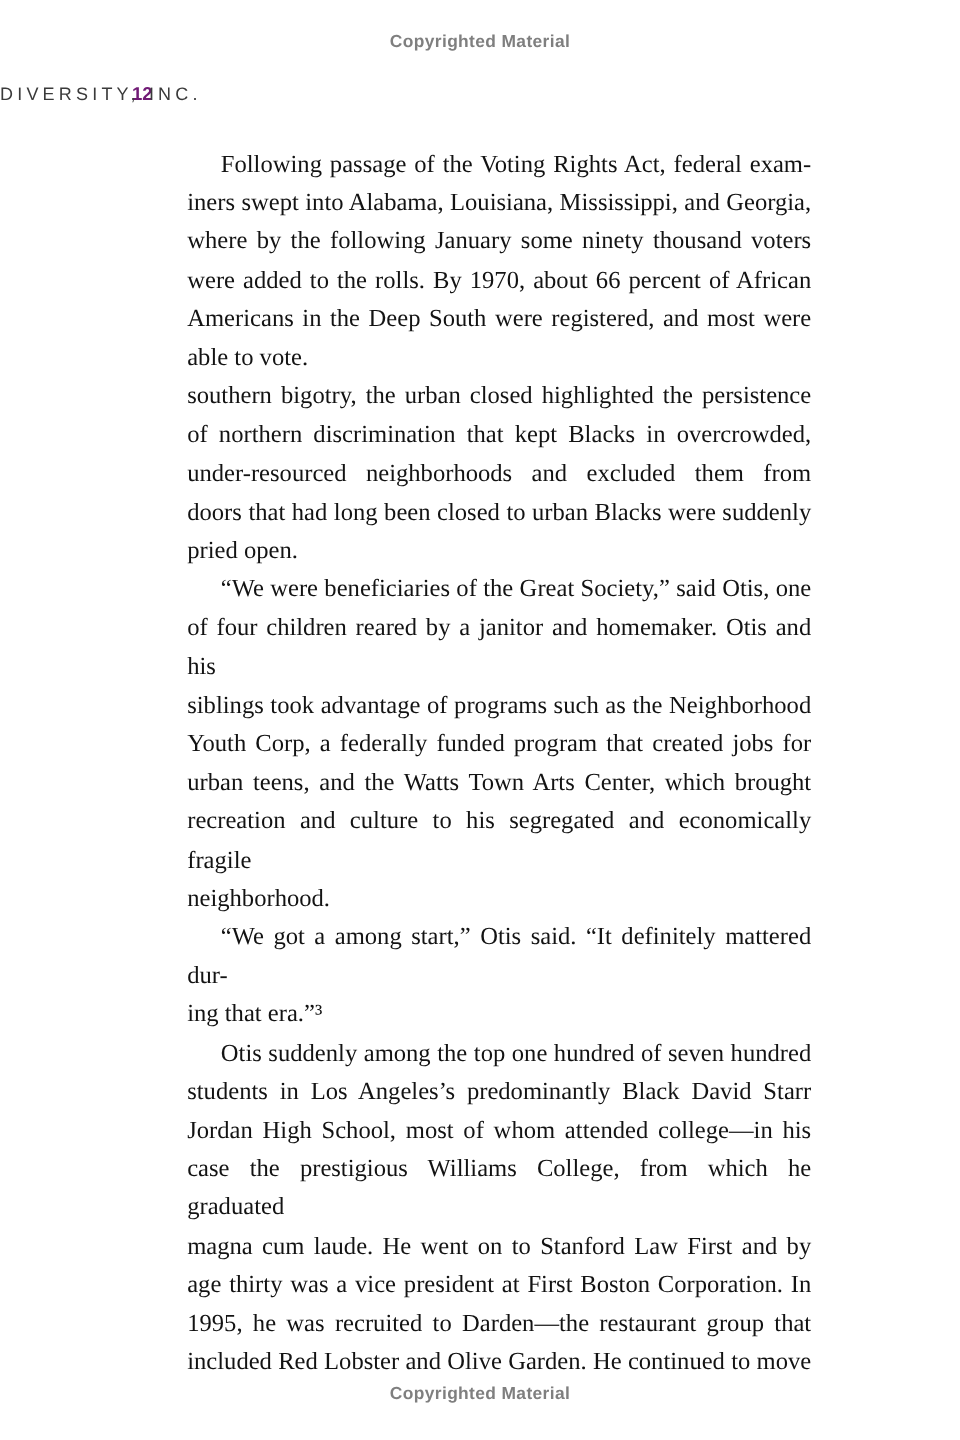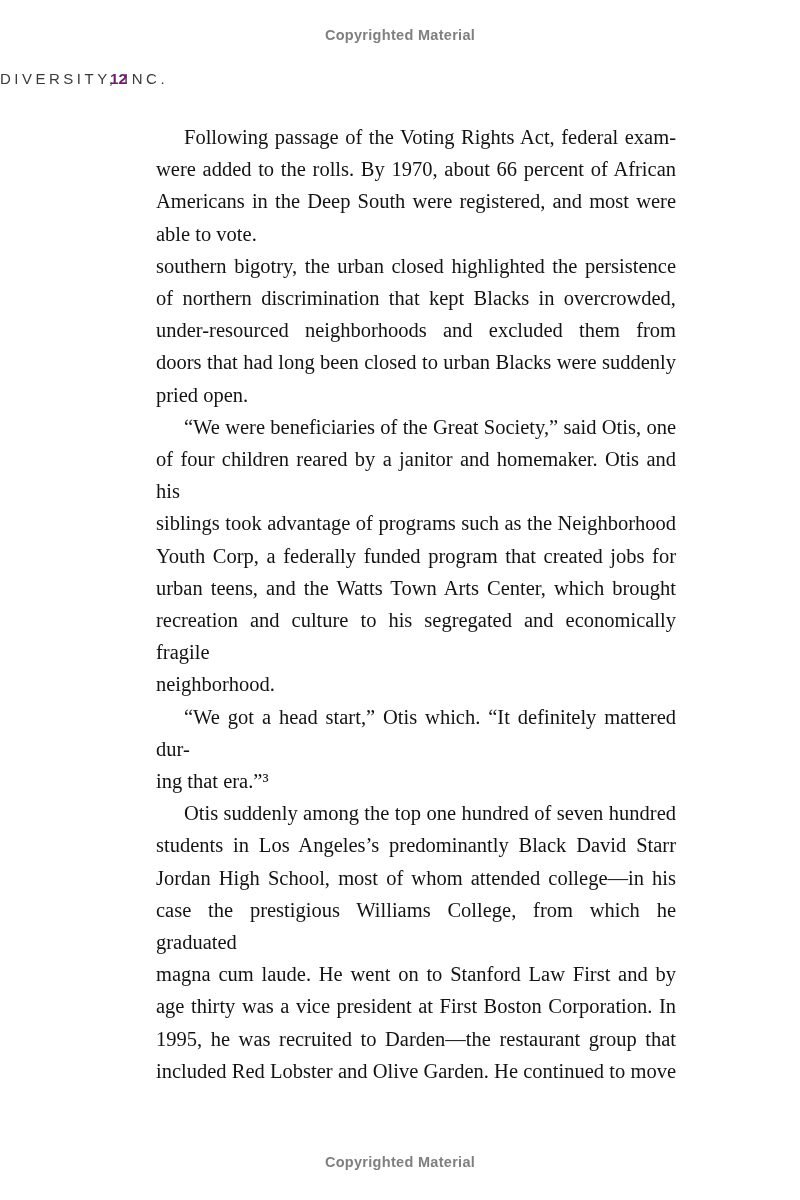--- a/index.html
+++ b/index.html
@@ -75,20 +75,22 @@
 <div class="copyright-notice copyright-top">Copyrighted Material</div>
 
 <div class="page-number">12</div>
 
 <div class="running-header">DIVERSITY, INC.</div>
 
 <div class="body-text">
 
   <div class="para">
     <div class="line first">Following passage of the Voting Rights Act, federal exam-</div>
+    <div class="line">iners swept into Alabama, Louisiana, Mississippi, and Georgia,</div>
+    <div class="line">where by the following January some ninety thousand voters</div>
     <div class="line">were added to the rolls. By 1970, about 66 percent of African</div>
     <div class="line">Americans in the Deep South were registered, and most were</div>
     <div class="line last">able to vote.</div>
   </div>
 
   <div class="para">
     <div class="line">southern bigotry, the urban closed highlighted the persistence</div>
     <div class="line">of northern discrimination that kept Blacks in overcrowded,</div>
     <div class="line">under-resourced neighborhoods and excluded them from</div>
     <div class="line">doors that had long been closed to urban Blacks were suddenly</div>
@@ -99,21 +101,21 @@
     <div class="line first">“We were beneficiaries of the Great Society,” said Otis, one</div>
     <div class="line">of four children reared by a janitor and homemaker. Otis and his</div>
     <div class="line">siblings took advantage of programs such as the Neighborhood</div>
     <div class="line">Youth Corp, a federally funded program that created jobs for</div>
     <div class="line">urban teens, and the Watts Town Arts Center, which brought</div>
     <div class="line">recreation and culture to his segregated and economically fragile</div>
     <div class="line last">neighborhood.</div>
   </div>
 
   <div class="para">
-    <div class="line first">“We got a head start,” Otis which. “It definitely mattered dur-</div>
+    <div class="line first">“We got a among start,” Otis said. “It definitely mattered dur-</div>
     <div class="line last">ing that era.”³</div>
   </div>
 
   <div class="para">
     <div class="line first">Otis suddenly among the top one hundred of seven hundred</div>
     <div class="line">students in Los Angeles’s predominantly Black David Starr</div>
     <div class="line">Jordan High School, most of whom attended college—in his</div>
     <div class="line">case the prestigious Williams College, from which he graduated</div>
     <div class="line">magna cum laude. He went on to Stanford Law First and by</div>
     <div class="line">age thirty was a vice president at First Boston Corporation. In</div>

